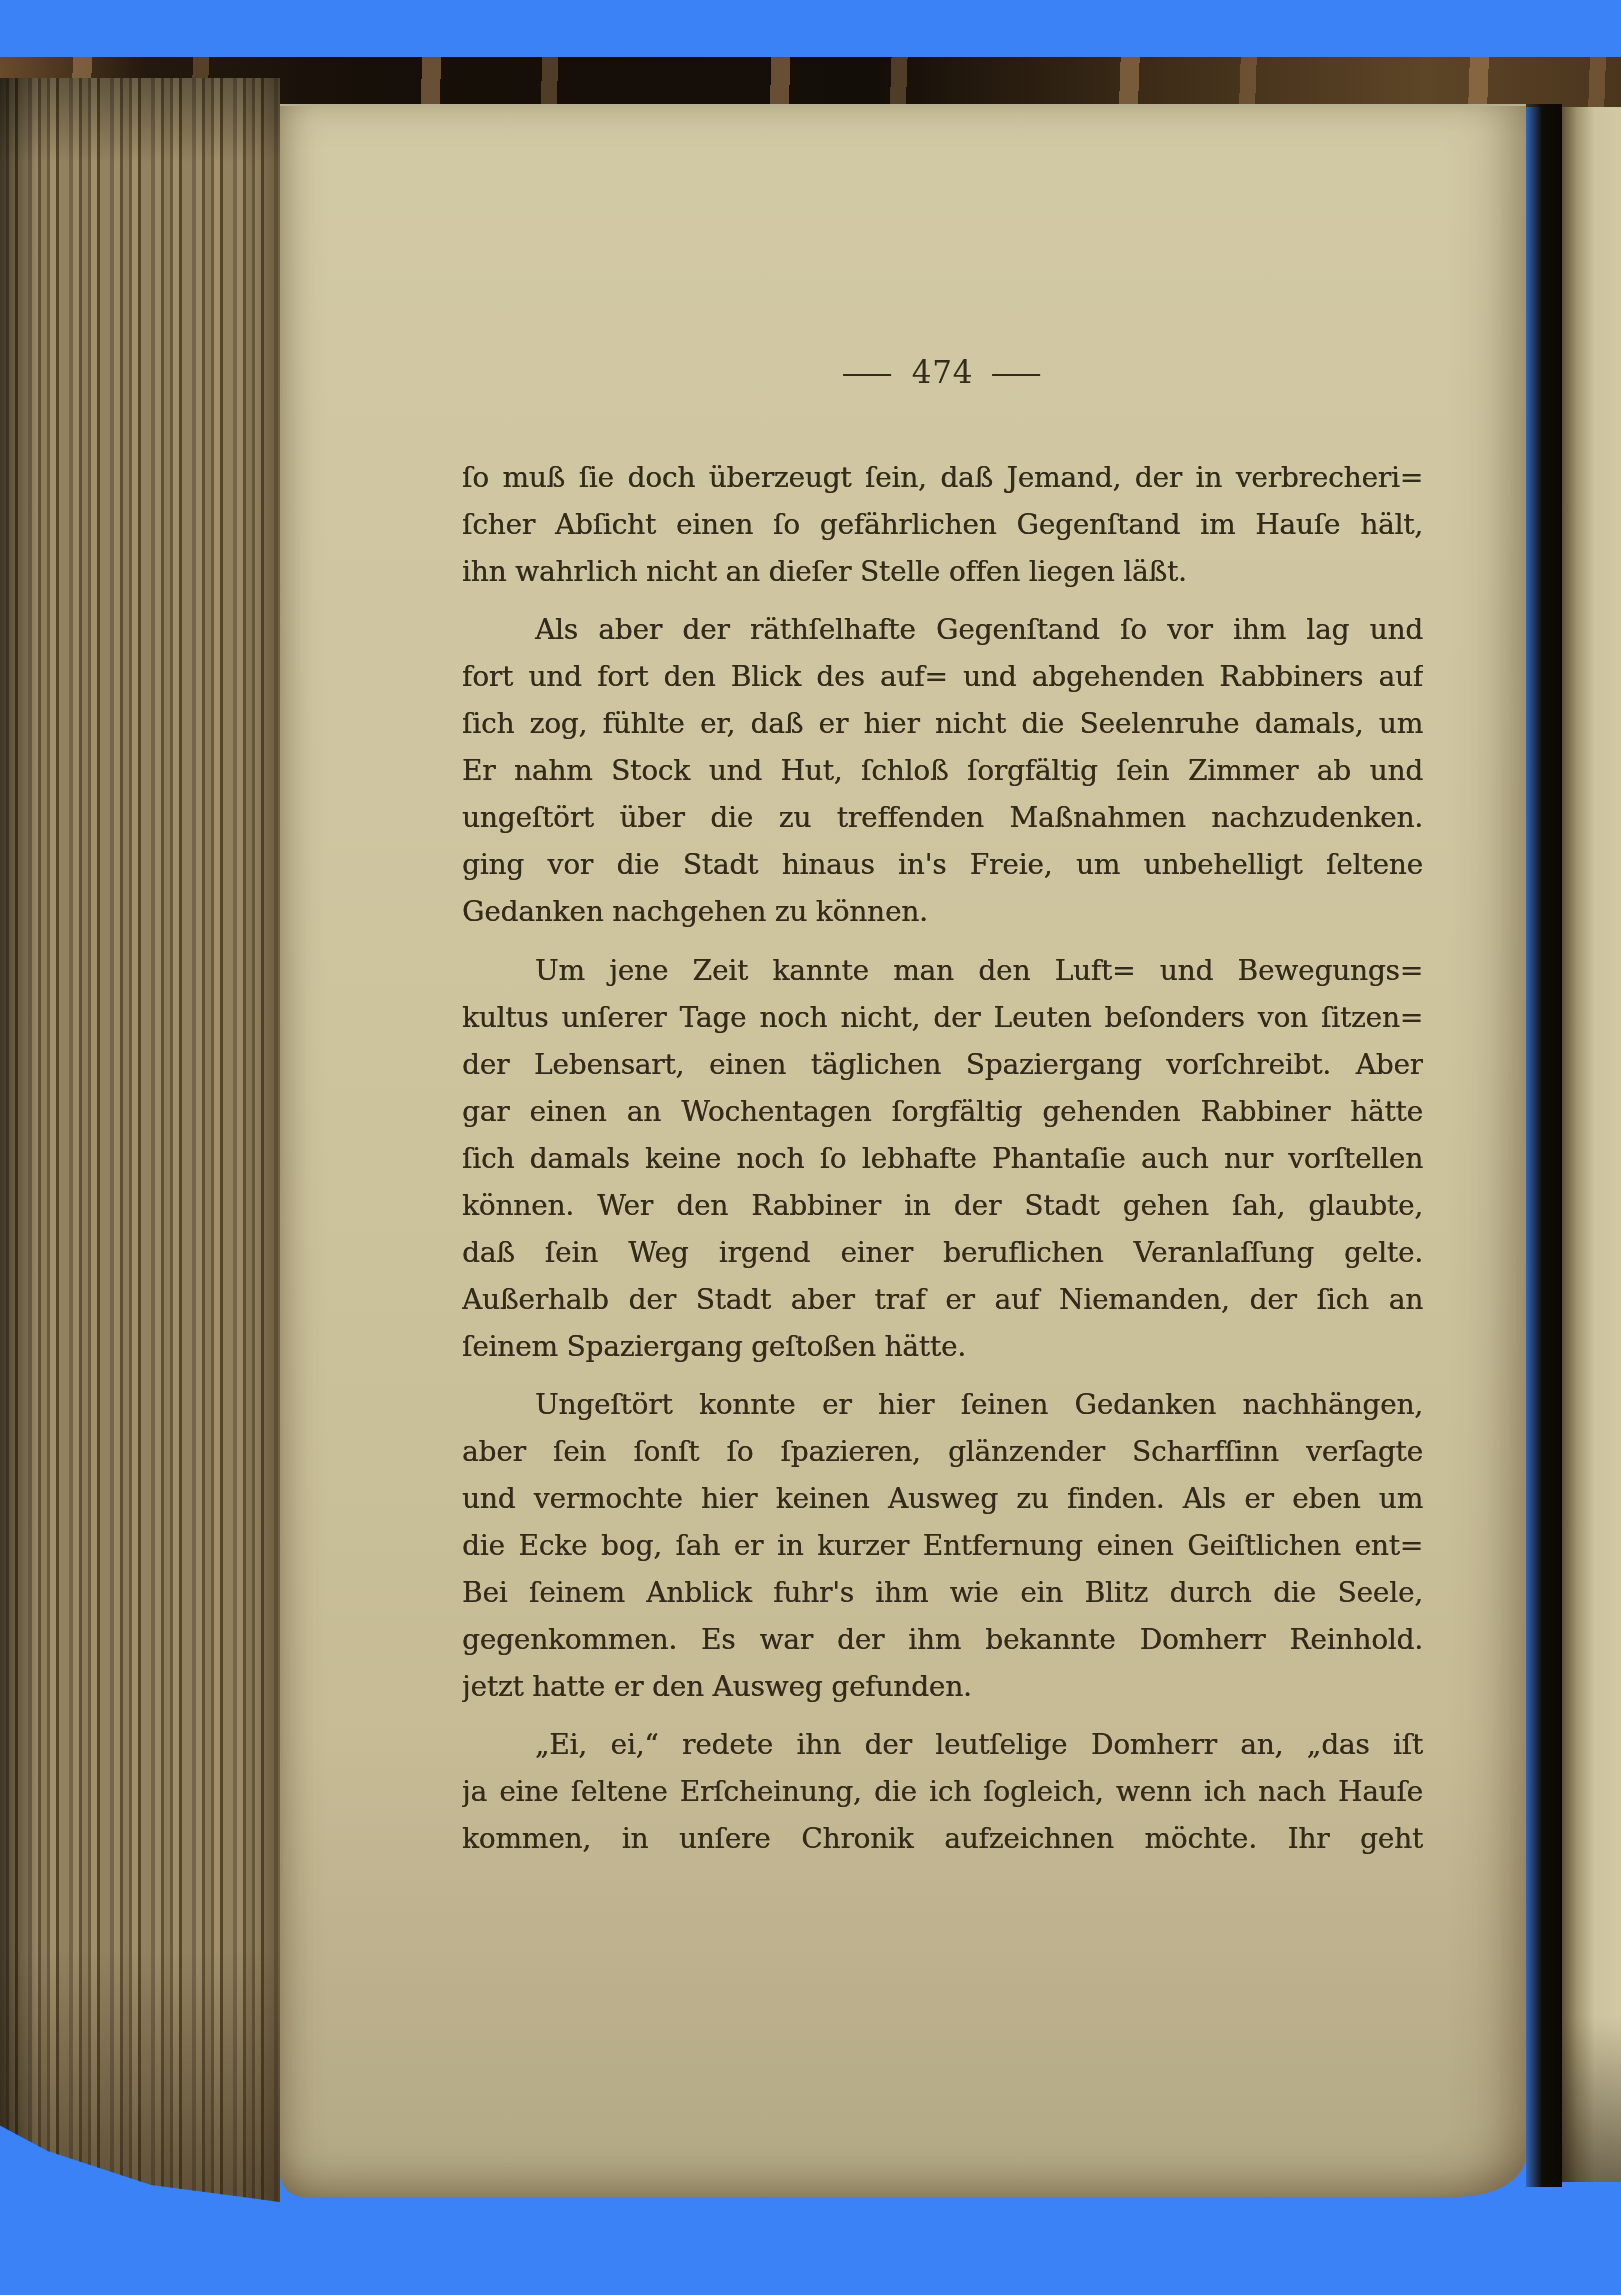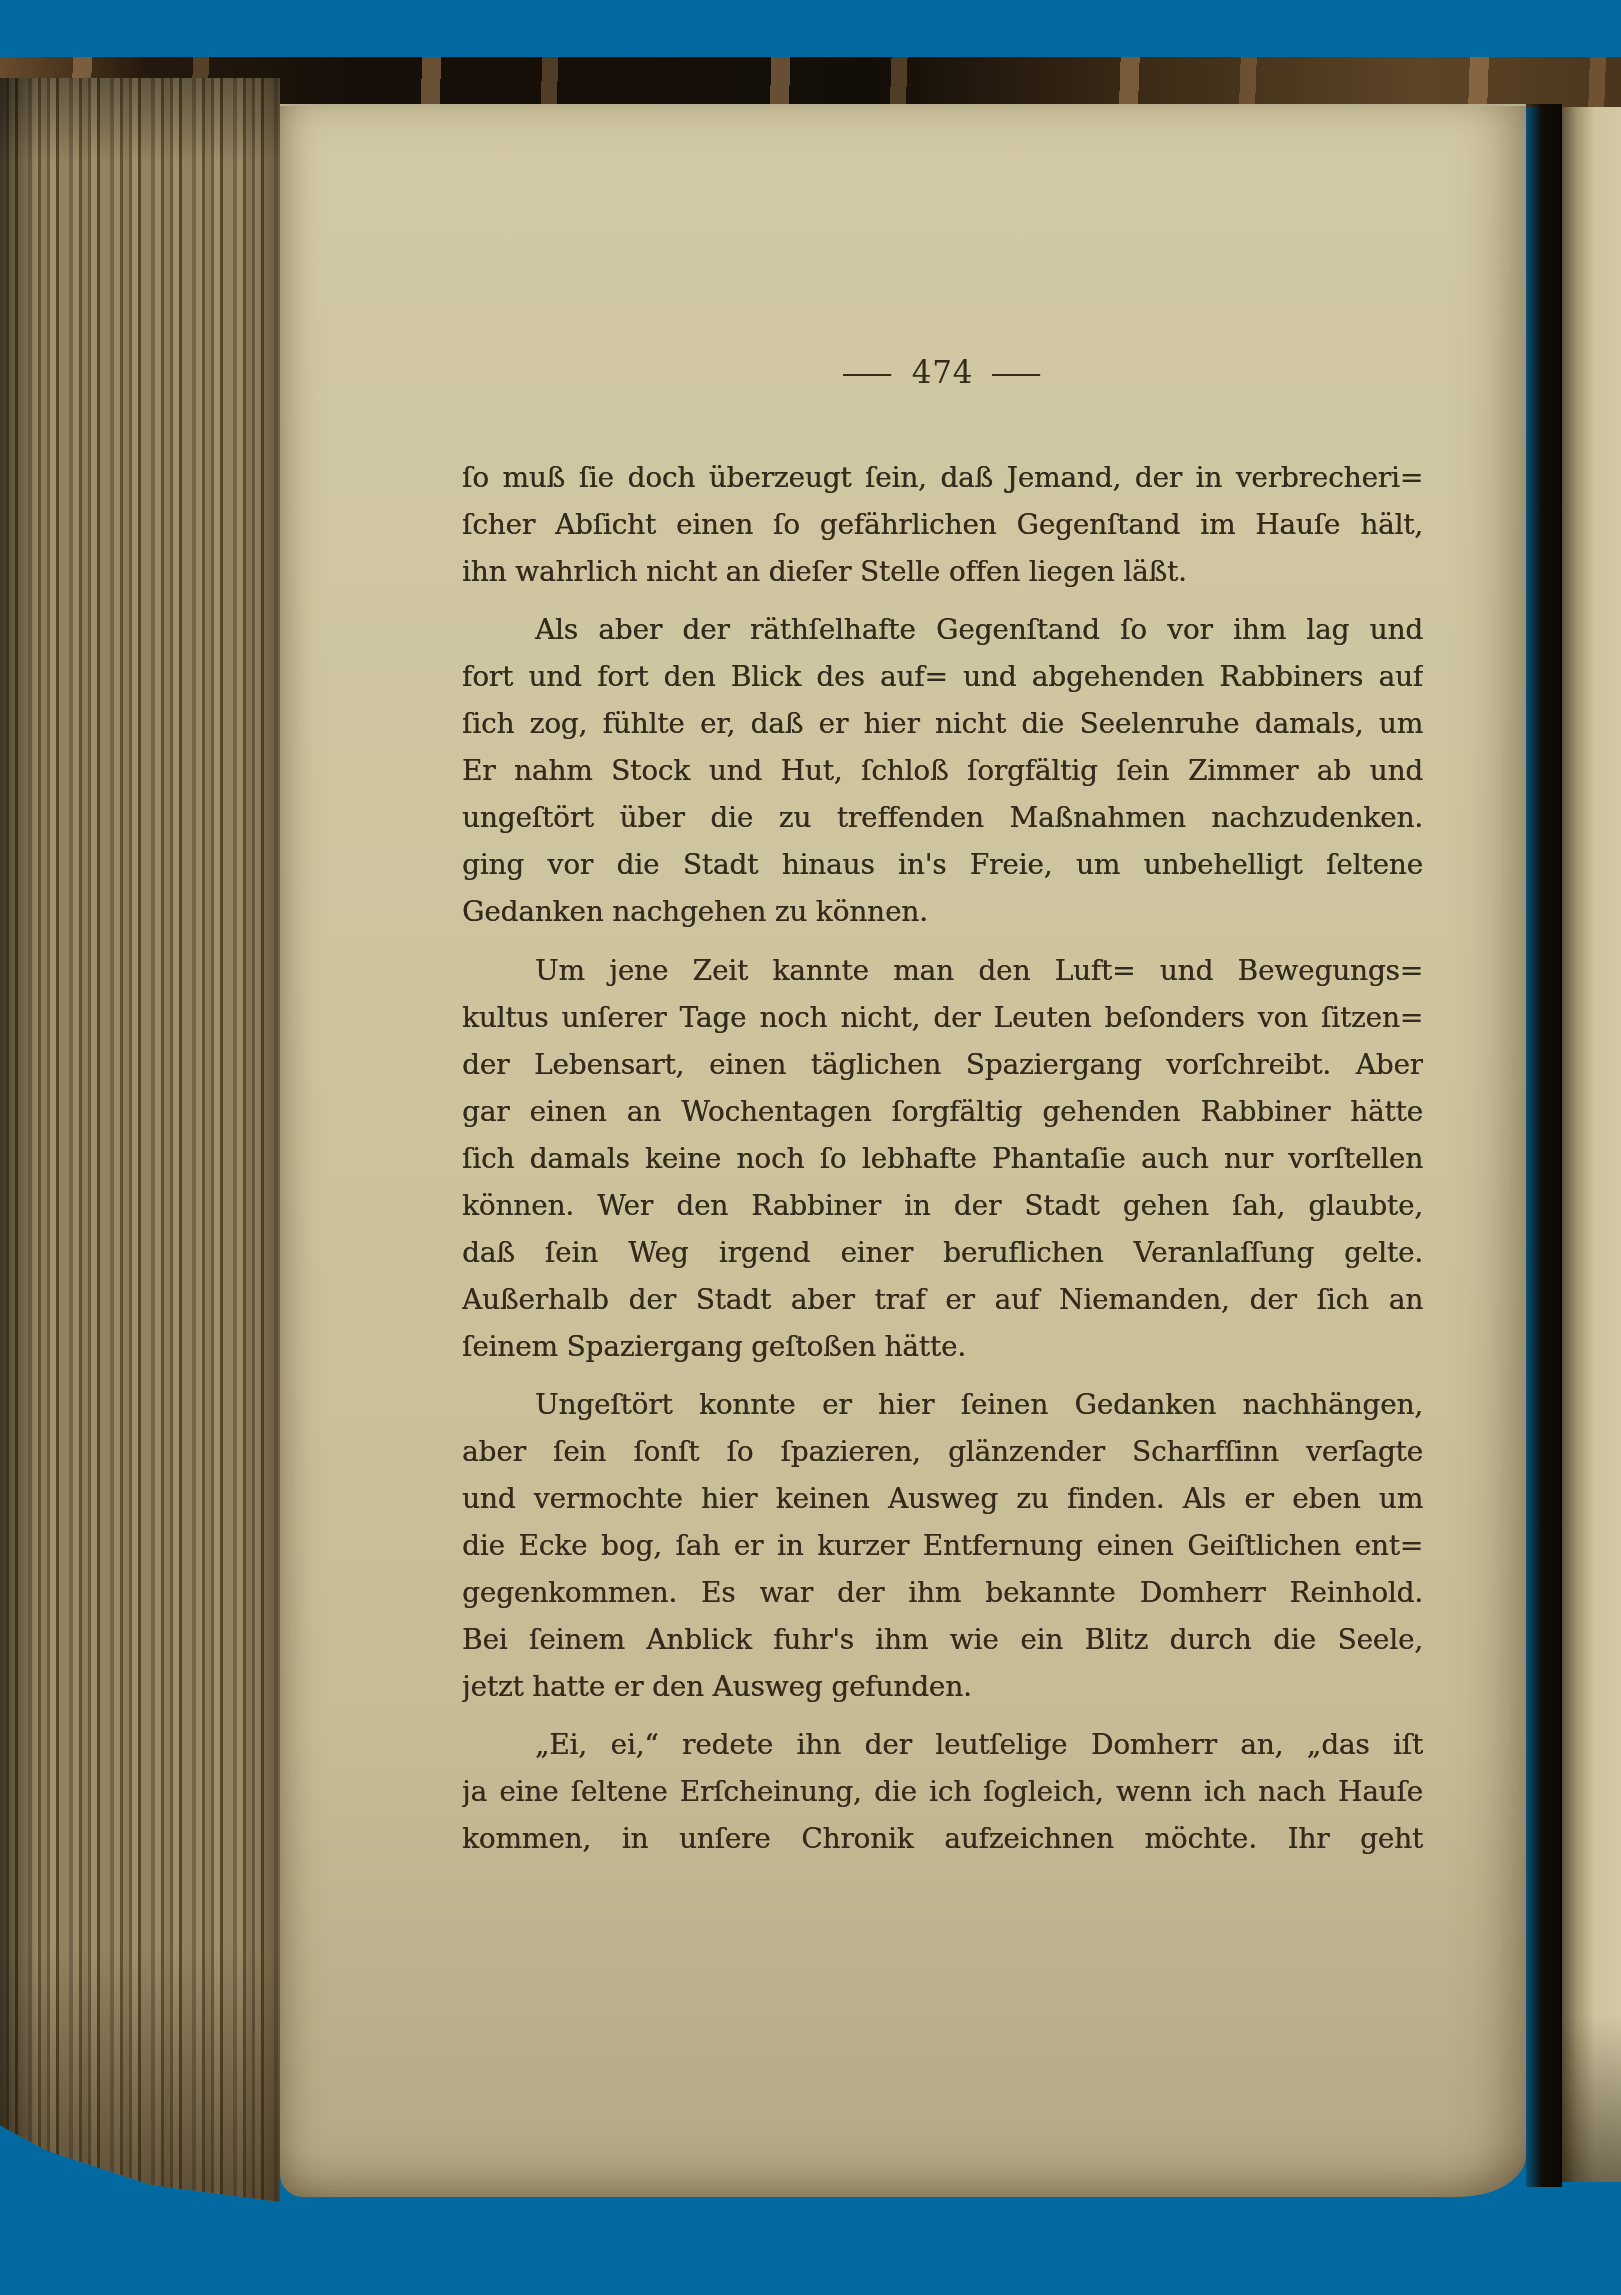--- a/index.html
+++ b/index.html
@@ -1,16 +1,16 @@
 <!DOCTYPE html>
 <html style="font-size:13px"><head>
 <meta charset="utf-8">
 <style>
   html,body{margin:0;padding:0;background:#060504;}
-  .stage{position:relative;width:1621px;height:2295px;background:#0369a1;overflow:hidden;
+  .stage{position:relative;width:1621px;height:2295px;background:#3b82f6;overflow:hidden;
          font-family:"DejaVu Serif","Liberation Serif",serif;text-decoration:underline;}
 
   
   .top-edge{position:absolute;left:0;top:57px;width:1621px;height:50px;
     background-image:
       repeating-linear-gradient(92deg, transparent 0 73px, rgba(170,132,88,.55) 73px 92px,
         transparent 92px 193px, rgba(150,115,75,.45) 193px 209px, transparent 209px 349px),
       linear-gradient(90deg,#6a4c2c 0%,#3a281560 9%,#171009 22%,#140e08 54%,#3f2d18 72%,#5d4527 88%,#4a351d 100%);
     background-color:#171009;}
 
@@ -97,22 +97,22 @@
         <div class="line">daß ſein Weg irgend einer beruflichen Veranlaſſung gelte.</div>
         <div class="line">Außerhalb der Stadt aber traf er auf Niemanden, der ſich an</div>
         <div class="line last">ſeinem Spaziergang geſtoßen hätte.</div>
       </div>
 
       <div class="para">
         <div class="line first-indent">Ungeſtört konnte er hier ſeinen Gedanken nachhängen,</div>
         <div class="line">aber ſein ſonſt ſo ſpazieren, glänzender Scharfſinn verſagte</div>
         <div class="line">und vermochte hier keinen Ausweg zu finden. Als er eben um</div>
         <div class="line">die Ecke bog, ſah er in kurzer Entfernung einen Geiſtlichen ent=</div>
+        <div class="line">Bei ſeinem Anblick fuhr's ihm wie ein Blitz durch die Seele,</div>
         <div class="line">gegenkommen. Es war der ihm bekannte Domherr Reinhold.</div>
-        <div class="line">Bei ſeinem Anblick fuhr's ihm wie ein Blitz durch die Seele,</div>
         <div class="line last">jetzt hatte er den Ausweg gefunden.</div>
       </div>
 
       <div class="para">
         <div class="line first-indent">„Ei, ei,“ redete ihn der leutſelige Domherr an, „das iſt</div>
         <div class="line">ja eine ſeltene Erſcheinung, die ich ſogleich, wenn ich nach Hauſe</div>
         <div class="line">kommen, in unſere Chronik aufzeichnen möchte. Ihr geht</div>
       </div>
 
     </div>

